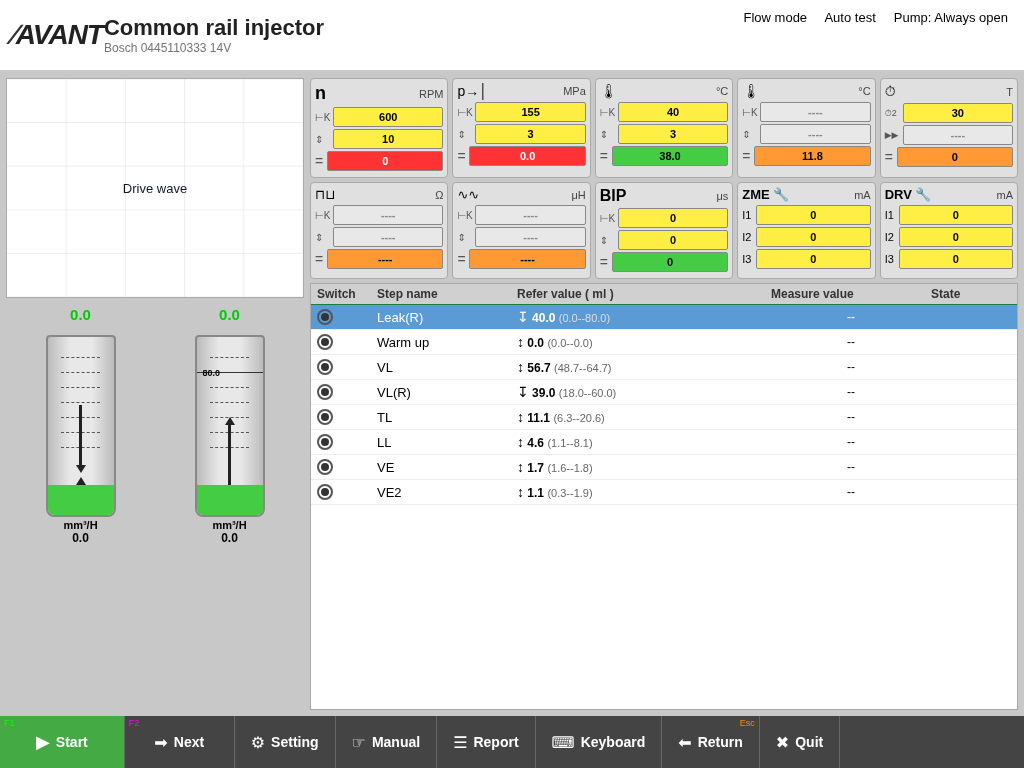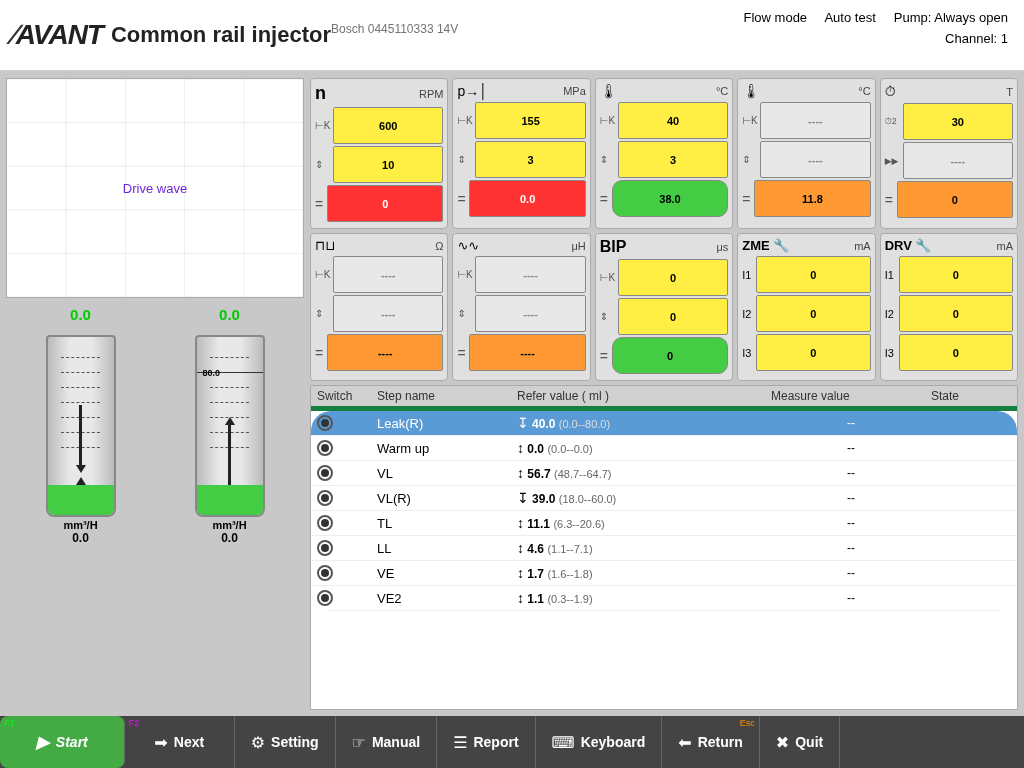--- a/index.html
+++ b/index.html
@@ -19,27 +19,27 @@
       display: flex;
       align-items: center;
       padding: 6px 12px;
       height: 72px;
       position: relative;
     }
     .logo {
       font-size: 28px;
       font-weight: bold;
       color: #222;
-      margin-right: 8px;
+      margin-right: 1px;
       font-style: italic;
       letter-spacing: -1px;
     }
     .header-title {
       display: flex;
-      flex-direction: row;
+      flex-direction: column;
     }
     .header-title h1 {
       font-size: 22px;
       font-weight: bold;
       color: #222;
     }
     .header-title .subtitle {
       font-size: 12px;
       color: #737373;
     }
@@ -73,21 +73,21 @@
       background: white;
       border: 1px solid #aaa;
       height: 220px;
       position: relative;
     }
     .drive-wave-label {
       position: absolute;
       top: 50%;
       left: 50%;
       transform: translate(-50%, -50%);
-      color: #6d28d9;
+      color: #0f172a;
       font-size: 13px;
     }
     
     .drive-wave-box svg {
       width: 100%;
       height: 100%;
     }
 
     
     .cylinders-row {
@@ -195,62 +195,62 @@
       gap: 2px;
       margin-bottom: 2px;
     }
     .instr-arrow {
       font-size: 10px;
       color: #555;
       min-width: 16px;
     }
     .instr-field {
       flex: 1;
-      height: 37px;
+      height: 20px;
       border: 1px solid #888;
       display: flex;
       align-items: center;
       justify-content: center;
       font-size: 11px;
       font-weight: bold;
       border-radius: 2px;
     }
     .field-yellow { background: #ffee44; }
     .field-red { background: #ff3333; color: white; }
-    .field-green { background: #44cc44; border-radius: 10px; }
+    .field-green { background: #44cc44; }
     .field-orange { background: #ff9933; }
     .field-empty { background: #e8e8e8; color: #888; }
     .instr-eq { font-size: 14px; color: #555; min-width: 10px; }
     .instr-lbl {
       font-size: 11px;
       font-weight: normal;
       min-width: 12px;
     }
 
     
     .table-container {
       background: white;
       border: 1px solid #aaa;
       flex: 1;
       overflow: hidden;
     }
     .table-header-row {
       display: grid;
       grid-template-columns: 60px 140px 1fr 160px 80px;
       background: #d0d0d0;
-      border-bottom: 5px solid #15803d;
+      border-bottom: 1px solid #15803d;
       padding: 3px 6px;
+      font-weight: bold;
     }
     .table-header-row span {
       font-size: 12px;
       color: #333;
     }
     .table-body {
       overflow-y: auto;
-      border-radius: 20px;
     }
     .table-row {
       display: grid;
       grid-template-columns: 60px 140px 1fr 160px 80px;
       padding: 4px 6px;
       border-bottom: 1px solid #eee;
       align-items: center;
     }
     .table-row.active {
       background: #5b9bd5;
@@ -329,23 +329,22 @@
       font-size: 9px;
       color: #f80;
     }
     .footer-btn-label {
       font-size: 14px;
       font-weight: bold;
       color: white;
     }
     .btn-start {
       background: #44aa44;
-      border-radius: 8px;
+      border-radius: 0;
       padding: 0 36px;
-      font-style: italic;
     }
 
     .instruments-top {
       display: flex;
       gap: 4px;
     }
     .instruments-bottom {
       display: flex;
       gap: 4px;
     }
@@ -361,23 +360,20 @@
     <h1>Common rail injector</h1>
     <span class="subtitle">Bosch  0445110333  14V</span>
   </div>
   <div class="header-info">
     <div>
       <span>Flow mode</span>
       &nbsp;&nbsp;&nbsp;
       <span>Auto test</span>
       &nbsp;&nbsp;&nbsp;
       <span>Pump: Always open</span>
-    </div>
-    <div style="text-align:right;">
-      <span>Channel: 1</span>
     </div>
   </div>
 </div>
 
 <div class="main">
 
   <div class="left-panel">
 
     <div class="drive-wave-box">
       <svg viewBox="0 0 300 220" preserveAspectRatio="none">
@@ -726,21 +722,21 @@
           <span class="state-val"></span>
         </div>
 
         <div class="table-row">
           <div>
             <div class="radio-btn">
                 <div class="radio-inner"></div>
               </div>
           </div>
           <span class="row-name">LL</span>
-          <span><span style="font-size:14px;">↕</span> <strong>4.6</strong> <span class="ref-range">(1.1--7.1)</span></span>
+          <span><span style="font-size:14px;">↕</span> <strong>4.6</strong> <span class="ref-range">(1.1--8.1)</span></span>
           <span class="measure-val">--</span>
           <span class="state-val"></span>
         </div>
 
         <div class="table-row">
           <div>
             <div class="radio-btn">
                 <div class="radio-inner"></div>
               </div>
           </div>

